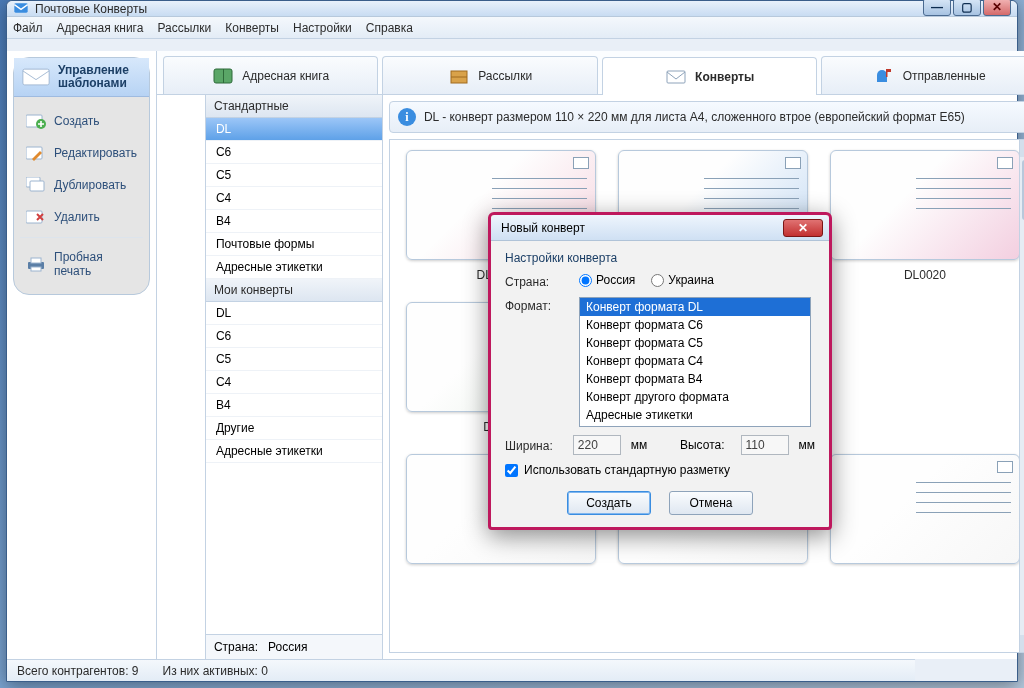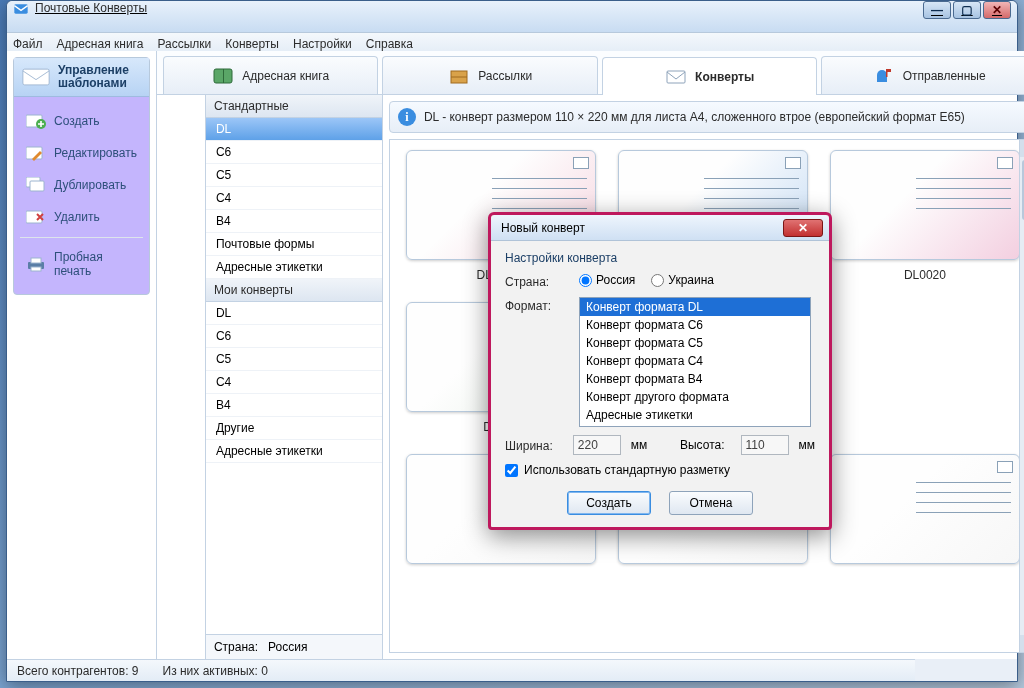--- a/index.html
+++ b/index.html
@@ -1,30 +1,30 @@
 <!DOCTYPE html>
 <html><head>
 <meta charset="utf-8">
 <style>
 * { box-sizing: border-box; margin: 0; padding: 0; font-family: "Segoe UI", Tahoma, Arial, sans-serif; font-size: 12px; }
 html, body { width: 1024px; height: 688px; overflow: hidden; background: linear-gradient(135deg,#4a7bb8 0%, #7aa3d0 40%, #b5c9de 100%); }
 
 .window { position: absolute; left: 6px; top: 0; width: 1012px; height: 682px; background: #e9eff7; border: 1px solid #3a5e8a; border-radius: 6px 6px 0 0; box-shadow: 0 4px 18px rgba(0,0,0,.4); display: flex; flex-direction: column; }
-.titlebar { height: 32px; background: linear-gradient(#e8f1fb,#c8dcf2); border-radius: 6px 6px 0 0; display: flex; align-items: flex-start; padding: 0 6px; border-bottom: 1px solid #b7c9dc; text-decoration: underline; }
+.titlebar { height: 16px; background: linear-gradient(#e8f1fb,#c8dcf2); border-radius: 6px 6px 0 0; display: flex; align-items: flex-end; padding: 0 6px; border-bottom: 1px solid #b7c9dc; }
 .titlebar .app-icon { width: 16px; height: 16px; margin-right: 6px; }
 .titlebar .title { color: #2b2b2b; flex: 1; }
 .wbtns { display: flex; gap: 0; }
 .wbtn { width: 28px; height: 18px; border: 1px solid #4a6a90; border-radius: 3px; background: linear-gradient(#d7e6f6,#a7c3e2); display: flex; align-items: center; justify-content: center; margin-left: 2px; color: #0d2c4f; font-weight: bold; cursor: default; }
 .wbtn.close { background: linear-gradient(#f2b5b5,#d46a6a); color:#5a0000; }
 
 .menubar { height: 22px; background: linear-gradient(#f4f8fc,#e3ecf6); border-bottom: 1px solid #c3d2e3; display: flex; align-items: center; padding: 0 6px; gap: 14px; color: #2c2c2c; }
 .menubar span { cursor: default; }
 
 .col-left { width: 172px; padding: 6px; display: flex; flex-direction: column; gap: 6px; }
-.panel-card { border: 1px solid #b7c9dc; border-radius: 4px; background: #c4b5fd; }
+.panel-card { border: 1px solid #b7c9dc; border-radius: 16px; background: #e5e5e5; }
 .panel-head { background: linear-gradient(#d7e8fb,#b7d3f4); border-bottom: 1px solid #9fbbe0; padding: 6px 8px; display: flex; align-items: center; gap: 8px; }
 .panel-head .big-icon { width: 28px; height: 22px; }
 .panel-head .ph-text { color: #1c3f66; font-weight: bold; font-size: 13px; line-height: 1.1; }
 .panel-body { padding: 8px 6px; }
 .act { display: flex; align-items: center; gap: 8px; padding: 8px 6px; color: #2d4f7a; cursor: default; }
 .act .aicon { width: 20px; height: 16px; }
 .sep { border-top: 1px solid #dde4ec; margin: 4px 0; }
 
 .col-mid { width: 178px; border-left: 1px solid #c3d2e3; border-right: 1px solid #c3d2e3; display: flex; flex-direction: column; }
 .cat-head, .cat-head2 { background: linear-gradient(#f0f4f9,#dde6f1); border-bottom: 1px solid #c3d2e3; padding: 4px 8px; color: #2b2b2b; }

